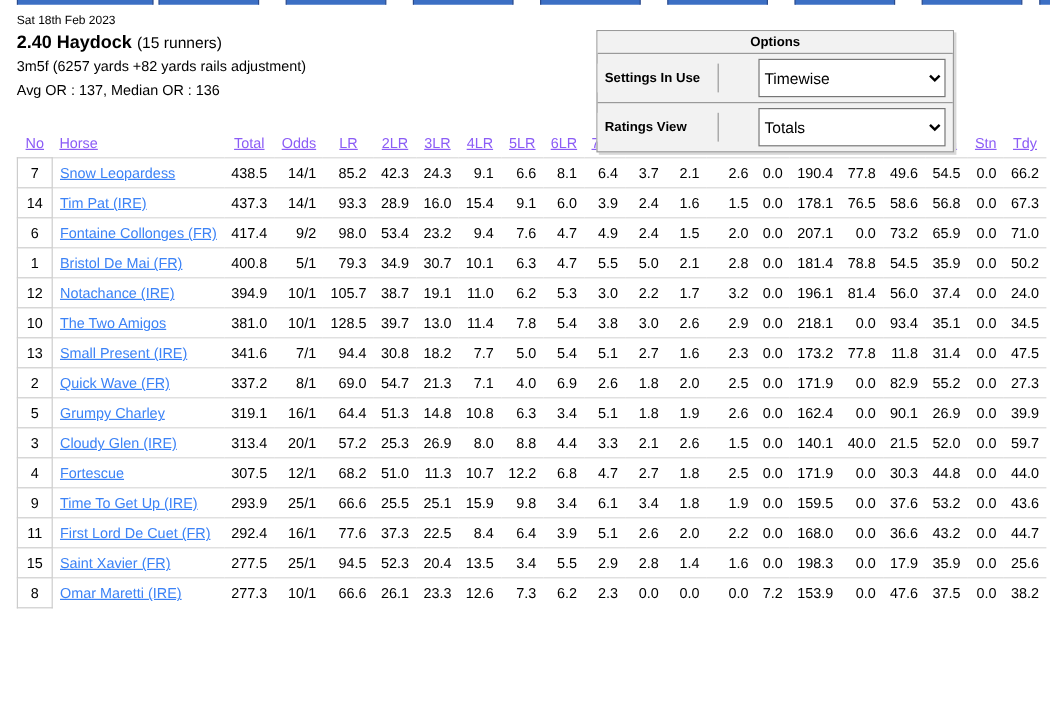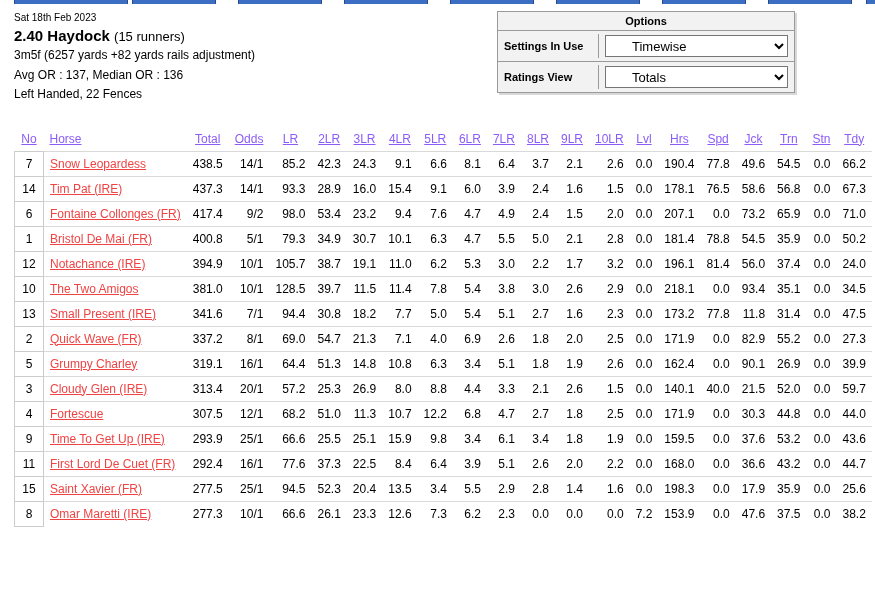--- a/index.html
+++ b/index.html
@@ -57,64 +57,65 @@
     line-height: 19px;
   }
   .race-info {
     font-size: 12px;
     line-height: 19.5px;
   }
 
   
   .options-box {
     position: absolute;
-    top: 11px;
+    top: 25px;
     left: 497px;
     width: 296px;
     border: 1px solid #9a9a9a;
     background: #f2f2f2;
     box-shadow: 2px 2px 0 #d8d8d8;
   }
   .options-title {
     text-align: center;
     font-size: 11px;
     font-weight: bold;
     padding: 3px 0 3px 0;
     border-bottom: 1px solid #9a9a9a;
     background: #f2f2f2;
   }
   .options-row {
     display: flex;
     align-items: center;
     border-bottom: 1px solid #9a9a9a;
+    gap: 27px;
   }
   .options-row:last-child { border-bottom: none; }
   .options-label {
     width: 90px;
     font-size: 11px;
     font-weight: bold;
     padding: 6px 4px 6px 6px;
     border-right: 1px solid #9a9a9a;
     background: #f2f2f2;
     white-space: nowrap;
   }
   .options-field {
     flex: 1;
     padding: 4px 6px 4px 6px;
   }
   .sel {
     width: 100%;
     box-sizing: border-box;
     font-family: "Liberation Sans", sans-serif;
     font-size: 13px;
-    padding: 2px 22px;
+    padding: 2px 0;
     border: 1px solid #767676;
     background: #ffffff;
     color: #000;
-    height: 22px;
+    height: 32px;
   }
   .sel.wide { font-size: 13px; }
 
   
   table.results {
     border-collapse: collapse;
     margin-top: 24px;
     margin-left: 14px;
     font-size: 12px;
   }
@@ -137,21 +138,21 @@
   }
   table.results td.no {
     text-align: center;
     border: 1px solid #cccccc;
     width: 16px;
   }
   table.results td.horse {
     text-align: left;
   }
   table.results td.horse a {
-    color: #ef4444;
+    color: #3b82f6;
   }
   a { color: #0000cc; text-decoration: underline; }
 </style>
 </head>
 <body>
 
 <div class="tabstrip">
     <div class="tab" style="left: 14px; width: 112px;"></div>
     <div class="tab" style="left: 132px; width: 82px;"></div>
     <div class="tab" style="left: 238px; width: 82px;"></div>
@@ -164,21 +165,20 @@
   </div>
 
 <div class="wrap">
   <div class="date-line">Sat 18th Feb 2023</div>
   <div class="race-title">
     <span>2.40 Haydock</span>
     <span class="runners">(15 runners)</span>
   </div>
   <div class="race-info">3m5f (6257 yards +82 yards rails adjustment)</div>
   <div class="race-info">Avg OR : 137, Median OR : 136</div>
-  <div class="race-info">Left Handed, 22 Fences</div>
 </div>
 
 <div class="options-box">
   <div class="options-title">Options</div>
   <div class="options-row">
     <div class="options-label">Settings In Use</div>
     <div class="options-field">
       <select class="sel">
         <option>Timewise</option>
       </select>
@@ -336,21 +336,21 @@
         <td>0.0</td>
         <td>24.0</td>
       </tr>
       <tr>
         <td class="no">10</td>
         <td class="horse"><a href="#">The Two Amigos</a></td>
         <td>381.0</td>
         <td>10/1</td>
         <td>128.5</td>
         <td>39.7</td>
-        <td>11.5</td>
+        <td>13.0</td>
         <td>11.4</td>
         <td>7.8</td>
         <td>5.4</td>
         <td>3.8</td>
         <td>3.0</td>
         <td>2.6</td>
         <td>2.9</td>
         <td>0.0</td>
         <td>218.1</td>
         <td>0.0</td>

